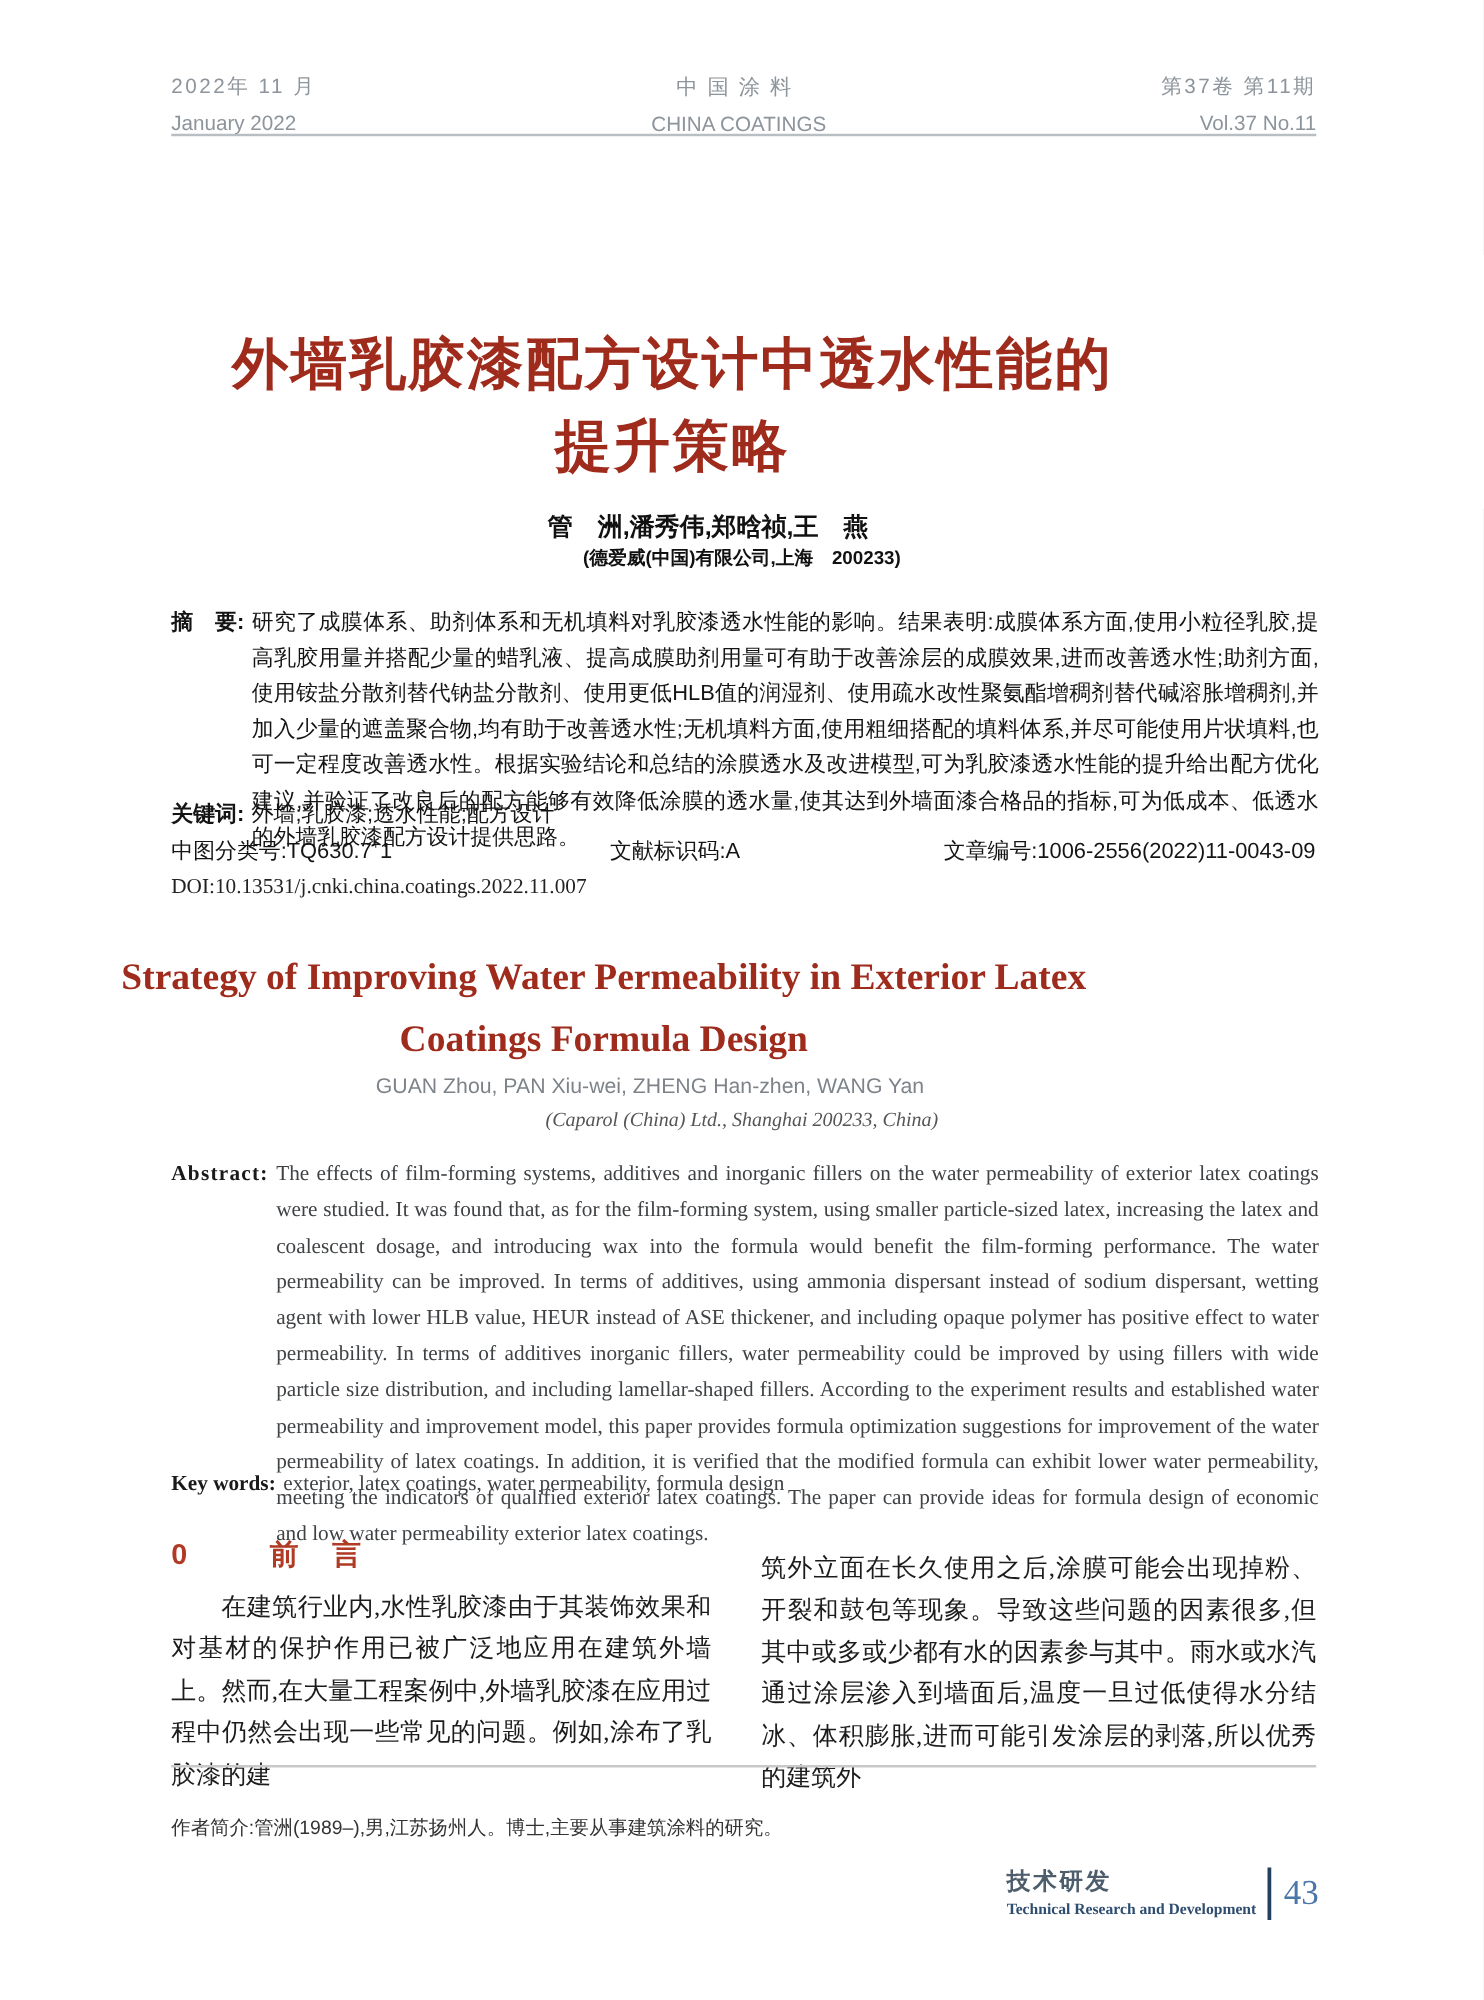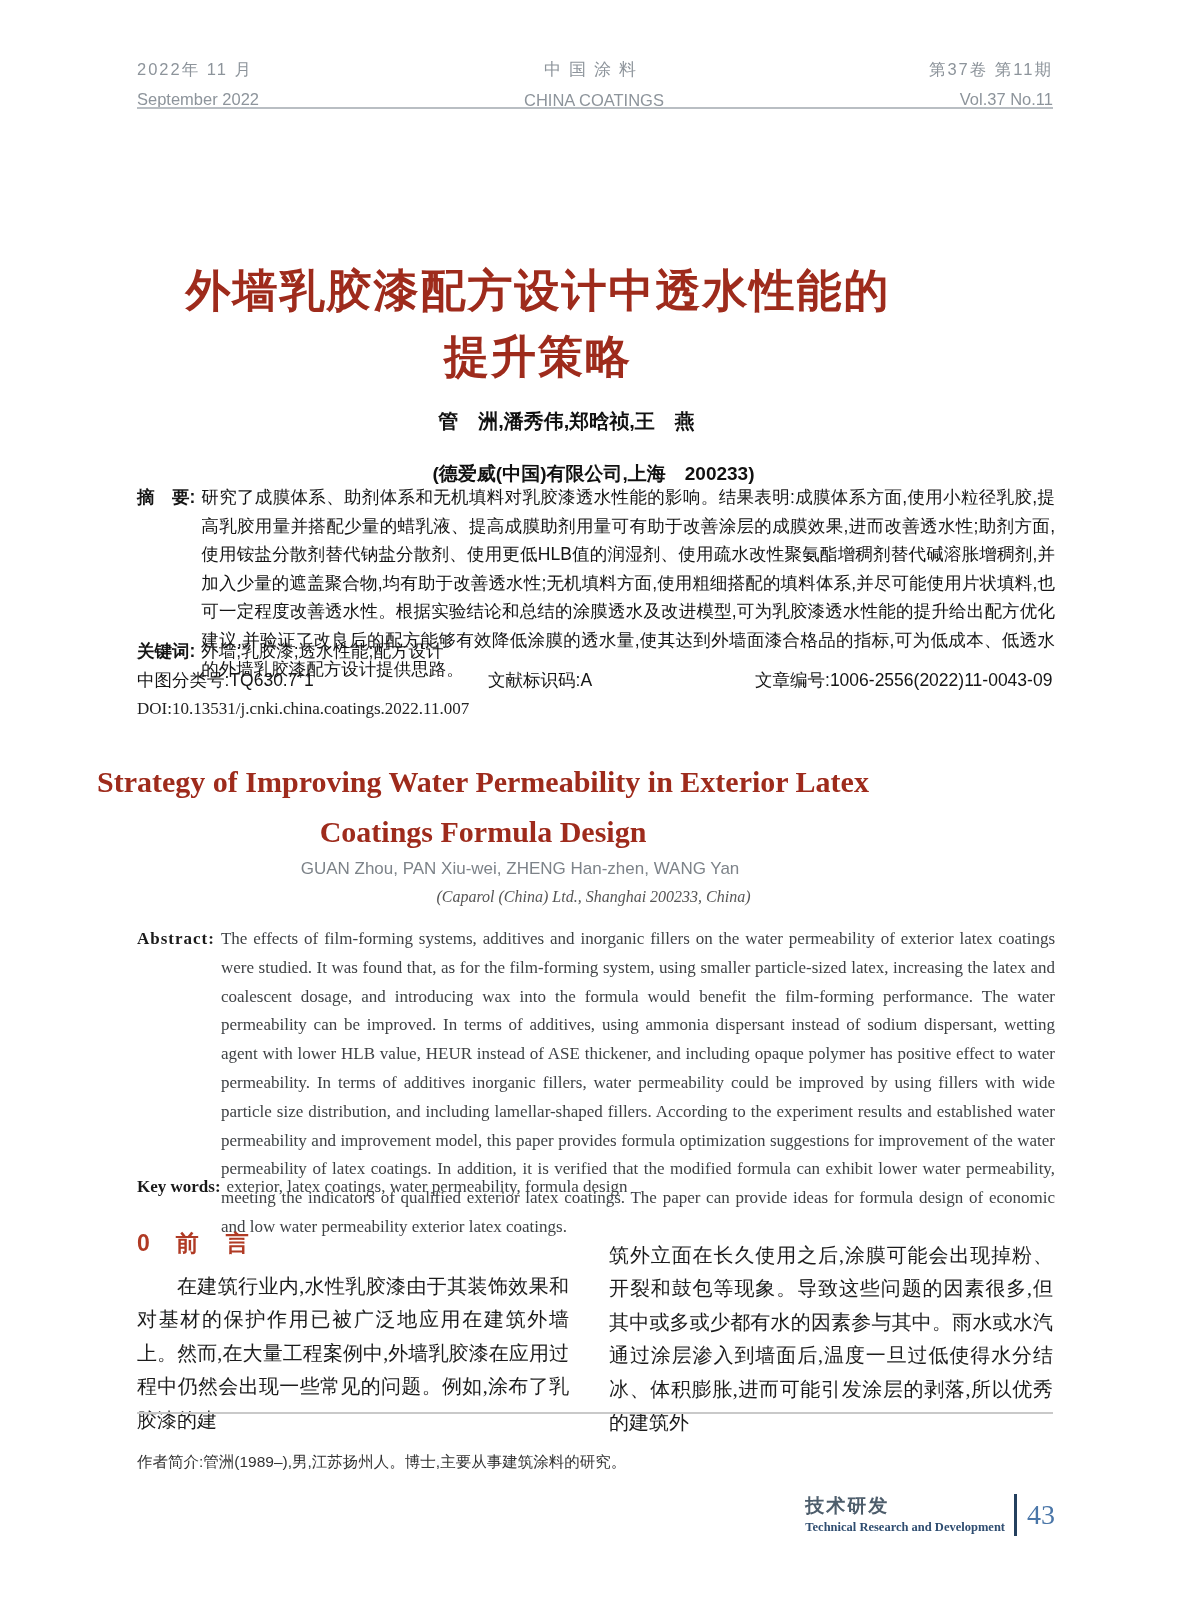--- a/index.html
+++ b/index.html
@@ -32,21 +32,21 @@
     position:absolute; left:0; top:258px; width:1076px;
     text-align:center; color:#9e2b1c; font-weight:bold;
     font-size:45px; line-height:66px; letter-spacing:2px;
   }
   .authors-cn {
     position:absolute; left:0; top:408px; width:1133px;
     text-align:center; font-size:20px; font-weight:bold; color:#111;
   }
   .affil-cn {
     position:absolute; left:0; top:437px; width:1187px;
-    text-align:center; font-size:19px; font-weight:bold; color:#111;margin-top:24px;
+    text-align:center; font-size:15px; font-weight:bold; color:#111;
   }
 
   
   .hang { display:grid; grid-template-columns:max-content 1fr; column-gap:6px; }
   .hang .lbl { font-weight:bold; white-space:nowrap; }
 
   .abstract-cn {
     position:absolute; left:137px; top:483px; width:918px;
     font-size:17.5px; line-height:28.6px; color:#141414;
     text-align:justify; font-weight:500;
@@ -91,21 +91,21 @@
     font-size:17px; color:#3f4245;
   }
   .keywords-en .lbl { color:#1a1a1a; }
 
   
   .section-heading {
     position:absolute; left:137px; top:1228px;
     color:#b03a24; font-weight:bold; font-size:23px;
   }
   .section-heading .sec-num { margin-right:26px; }
-  .section-heading .sec-title { letter-spacing:2px; }
+  .section-heading .sec-title { letter-spacing:2px;margin-left:40px; }
   .intro-col {
     position:absolute; font-family:"Liberation Serif", serif;
     font-size:20px; line-height:33.4px; color:#1c1c1c; text-align:justify;
   }
   .col-left  { left:137px; top:1270px; width:432px; }
   .col-left p { text-indent:2em; }
   .col-right { left:609px; top:1239px; width:444px; }
 
   
   .footnote-rule {
@@ -136,21 +136,21 @@
   }
 </style>
 </head>
 <body>
 
 <div class="page">
 
   <div class="journal-header">
     <div class="jh-left">
       <div class="jh-cn">2022年 11 月</div>
-      <div>September 2022</div>
+      <div>January 2022</div>
     </div>
     <div class="jh-center">
       <div class="jh-cn">中国涂料</div>
       <div>CHINA COATINGS</div>
     </div>
     <div class="jh-right">
       <div class="jh-cn">第37卷 第11期</div>
       <div>Vol.37 No.11</div>
     </div>
   </div>

